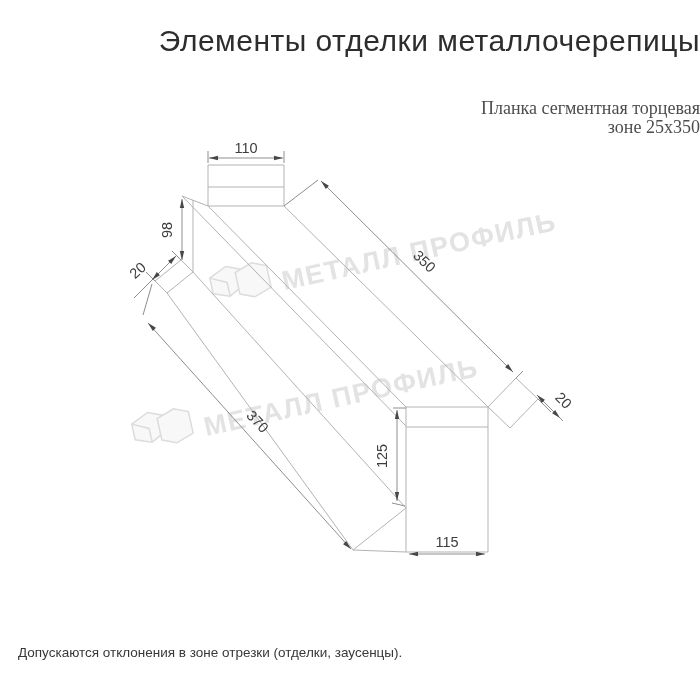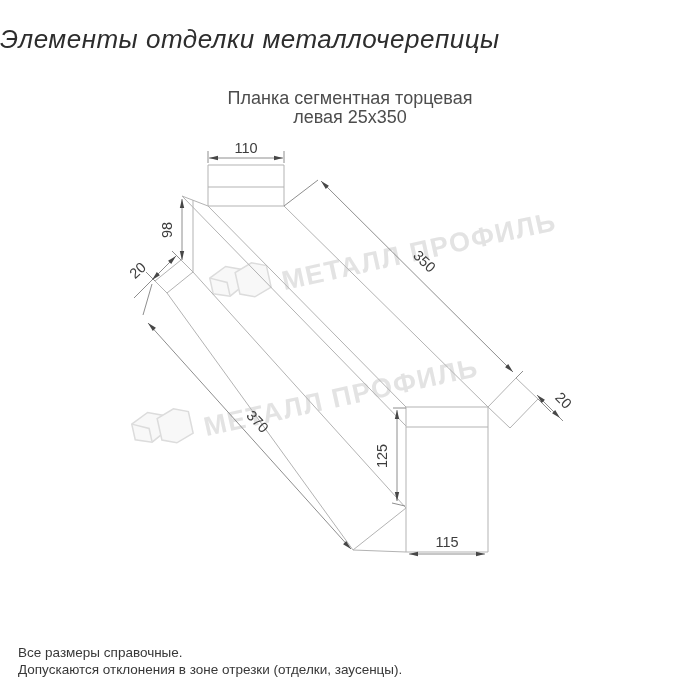--- a/index.html
+++ b/index.html
@@ -1,41 +1,41 @@
 <!DOCTYPE html>
 <html><head>
 <meta charset="utf-8">
 <style>
   html,body{margin:0;padding:0;}
   body{width:700px;height:700px;position:relative;background:#ffffff;
        font-family:"Liberation Sans", sans-serif;overflow:hidden;}
-  .page-title{position:absolute;left:0;top:24px;width:700px;text-align:left;
-       font-size:26px;letter-spacing:.5px;color:#2d2d2d;font-style:italic;}
-  .subtitle{position:absolute;left:0;top:89px;width:700px;text-align:center;
-       font-size:18px;line-height:19px;color:#4d4d4d;}
+  .page-title{position:absolute;left:0;top:24px;width:700px;text-align:right;
+       font-size:30px;letter-spacing:.5px;color:#2d2d2d;}
+  .subtitle{position:absolute;left:0;top:99px;width:700px;text-align:right;
+       font-size:18px;line-height:19px;color:#4d4d4d;font-family:Liberation Serif, serif;}
   .footnotes{position:absolute;left:18px;top:644px;font-size:13.5px;
        line-height:17px;color:#383838;}
   svg{position:absolute;left:0;top:0;}
   .edge{stroke:#b3b3b3;stroke-width:1;fill:none;}
   .dim{stroke:#8e8e8e;stroke-width:1;fill:none;}
   .arr{fill:#474747;stroke:none;}
   .dimtxt{font-family:"Liberation Sans",sans-serif;font-size:14.5px;fill:#3d3d3d;}
   .wm{filter:blur(0.7px);}
   .wmlogo{stroke:#dcdcdc;stroke-width:1.5;fill:#f8f8f8;}
   .wmtxt{font-family:"Liberation Sans",sans-serif;font-weight:bold;font-size:27px;
        letter-spacing:1.5px;fill:#e3e3e3;}
 </style>
 </head>
 <body>
 
 <div class="page-title">Элементы отделки металлочерепицы</div>
 
 <div class="subtitle">
   <div>Планка сегментная торцевая</div>
-  <div>левая 25х350</div>
+  <div>зоне 25х350</div>
 </div>
 
 <svg width="700" height="700" viewBox="0 0 700 700">
 
   <g class="wm">
     <g transform="translate(213,302) rotate(-12.5)">
       <g>
         <path class="wmlogo" d="M2,-8 L2,-24 L20,-32 L34,-26 L34,-10 L18,-2 Z"></path>
         <path class="wmlogo" d="M28,-2 L28,-24 L46,-30 L60,-24 L60,-2 L42,4 Z"></path>
         <path class="wmlogo" d="M2,-24 L18,-16 L18,-2" fill="none"></path>
@@ -152,15 +152,14 @@
 
   <g>
     <line class="dim" x1="409" y1="554" x2="485" y2="554"></line>
     <polygon class="arr" points="409,554 418,556.2 418,551.8"></polygon>
     <polygon class="arr" points="485,554 476,551.8 476,556.2"></polygon>
     <text class="dimtxt" x="447" y="547" text-anchor="middle">115</text>
   </g>
 </svg>
 
 <div class="footnotes">
-  <div>Все размеры справочные.</div>
   <div>Допускаются отклонения в зоне отрезки (отделки, заусенцы).</div>
 </div>
 
 </body></html>

